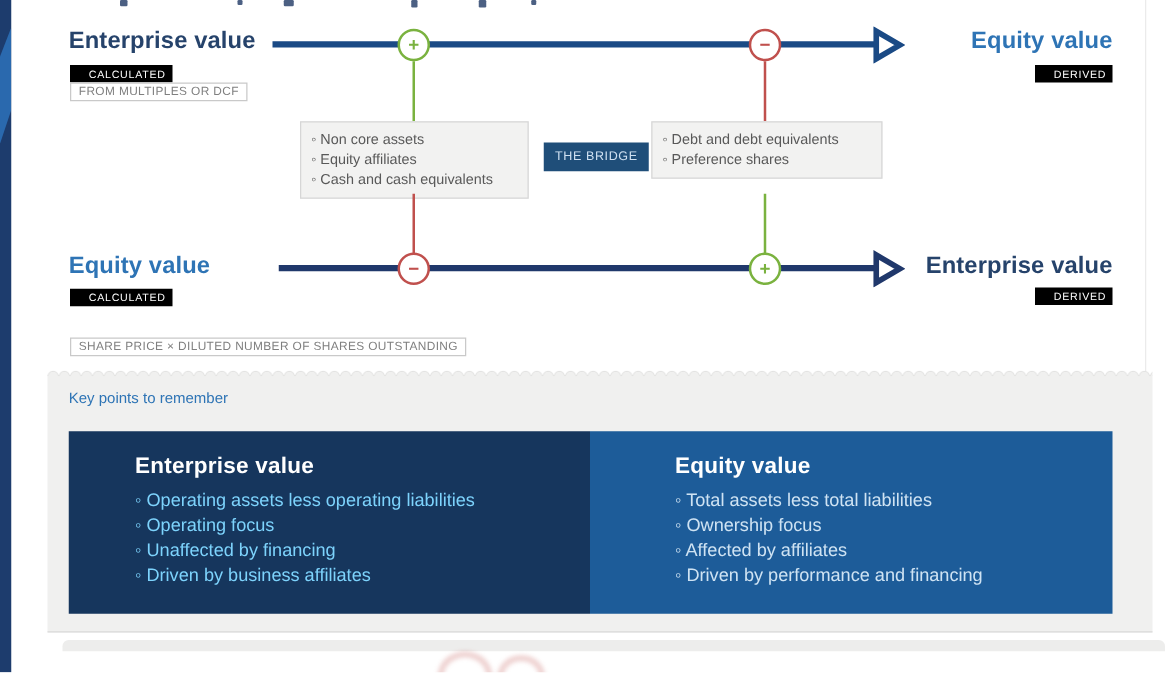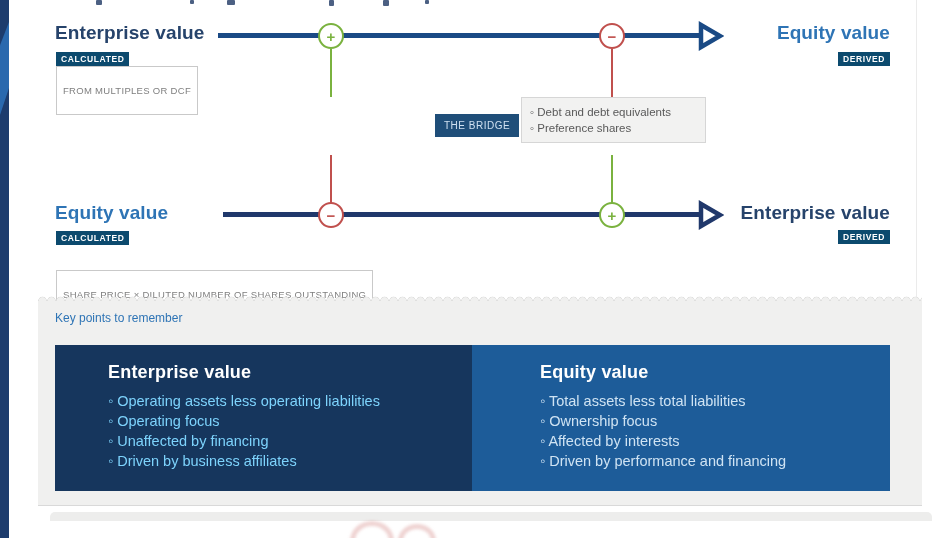--- a/index.html
+++ b/index.html
@@ -16,24 +16,24 @@
   .card-border { position:absolute; left:916px; top:0; width:1px; height:300px; background:#ebebeb; }
 
   
   .frag { position:absolute; top:0; background:rgba(31,56,100,.8); border-radius:1px; }
 
   
   .ev-label { position:absolute; font-size:19px; font-weight:600; letter-spacing:.1px; }
   .navy-label { color:#26436b; }
   .blue-label { color:#2e74b5; }
 
-  .badge { position:absolute; background:#0c4a6e; color:#fff; font-size:8.5px; font-weight:bold;
-    letter-spacing:.6px; padding:2px 5px 2px 5px; }
+  .badge { position:absolute; background:#000000; color:#fff; font-size:8.5px; font-weight:normal;
+    letter-spacing:.6px; padding:2px 5px 2px 15px; }
   .note-box { position:absolute; background:#fff; border:1px solid #c9c9c9; color:#7f7f7f;
-    font-size:9.5px; letter-spacing:.3px; padding:18px 6px; white-space:nowrap; }
+    font-size:9.5px; letter-spacing:.3px; padding:1px 6px; white-space:nowrap; }
 
   .hline { position:absolute; height:5px; }
   .hline1 { background:#1a4a85; }
   .hline2 { background:#20386b; }
   .vline { position:absolute; width:2px; }
   .v-green { background:#7ab23f; }
   .v-red { background:#c0504d; }
 
   .op-circle { position:absolute; width:26px; height:26px; border-radius:50%; background:#fff;
     display:flex; align-items:center; justify-content:center; font-weight:bold; font-size:15px; z-index:3; }
@@ -106,20 +106,25 @@
   <div class="op-circle op-red" style="left:599px; top:23px;">
     <span>−</span>
   </div>
 
   <div class="ev-label blue-label" style="right:42px; top:22px; text-align:right;">Equity value</div>
   <div class="badge" style="right:42px; top:52px;">DERIVED</div>
 
   <div class="vline v-green" style="left:330px; top:49px; height:48px;"></div>
   <div class="vline v-red" style="left:611px; top:49px; height:48px;"></div>
 
+  <div class="bridge-box" style="left:240px; top:97px; width:183px;">
+    <div class="blt">Non core assets</div>
+    <div class="blt">Equity affiliates</div>
+    <div class="blt">Cash and cash equivalents</div>
+  </div>
 
   <div class="bridge-tag" style="left:435px; top:114px;">THE BRIDGE</div>
 
   <div class="bridge-box" style="left:521px; top:97px; width:185px;">
     <div class="blt">Debt and debt equivalents</div>
     <div class="blt">Preference shares</div>
   </div>
 
   <div class="vline v-red" style="left:330px; top:155px; height:48px;"></div>
   <div class="vline v-green" style="left:611px; top:155px; height:48px;"></div>
@@ -154,21 +159,21 @@
       <div class="blt">Unaffected by financing</div>
       <div class="blt">Driven by business affiliates</div>
     </div>
   </div>
 
   <div class="panel panel-right">
     <div class="inner">
       <h2>Equity value</h2>
       <div class="blt">Total assets less total liabilities</div>
       <div class="blt">Ownership focus</div>
-      <div class="blt">Affected by interests</div>
+      <div class="blt">Affected by affiliates</div>
       <div class="blt">Driven by performance and financing</div>
     </div>
   </div>
 
   <div class="bottom-strip"></div>
   <div class="pink-remnant" style="left:350px; top:521px; width:44px; height:40px;"></div>
   <div class="pink-remnant" style="left:398px; top:524px; width:38px; height:34px;"></div>
 
 </div>
 

